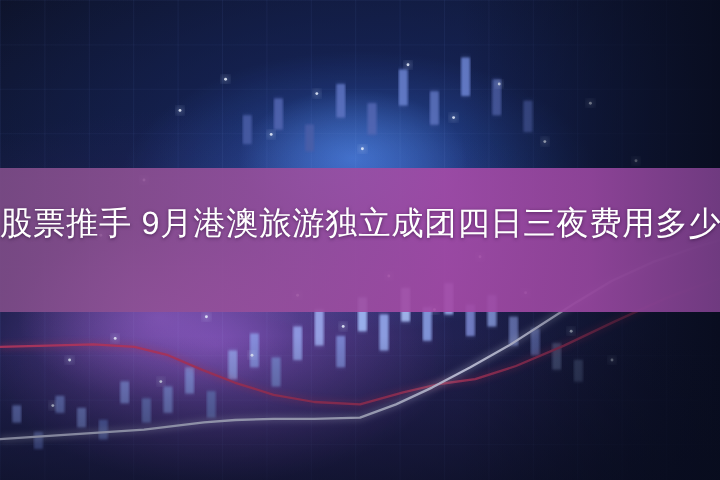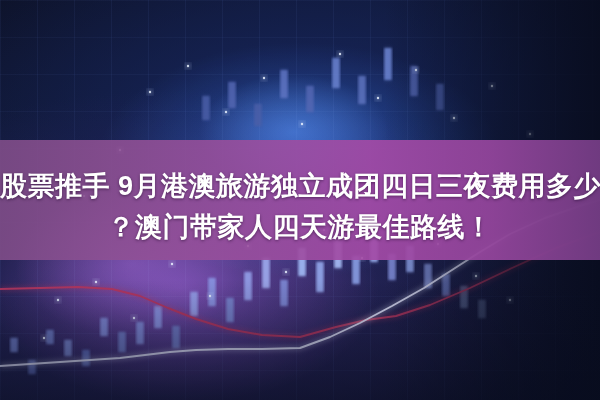--- a/index.html
+++ b/index.html
@@ -54,21 +54,21 @@
     background:linear-gradient(90deg,
       rgba(128,77,137,.90) 0%,
       rgba(141,80,147,.90) 18%,
       rgba(154,78,158,.90) 42%,
       rgba(163,74,166,.92) 62%,
       rgba(150,70,158,.92) 82%,
       rgba(120,62,136,.92) 100%);
   }
   .band-title{
     position:absolute;left:0;right:0;
-    text-align:center;color:#fff;font-weight:bold;
+    text-align:center;color:#fff;font-weight:normal;
     font-size:27px;line-height:41px;letter-spacing:.5px;
     text-shadow:0 1px 3px rgba(30,8,40,.55);
     white-space:nowrap;
   }
 </style>
 </head>
 <body>
 
 <div id="stage">
 
@@ -261,15 +261,14 @@
         <path d="M0 366 L60 362 L120 358 L170 352 L196 350 L228 349 L262 349 L300 348 L330 337 L360 323 L392 306 L424 288 L452 270 L480 252 L510 234 L545 218 L580 206 L600 200" fill="none" stroke="#d7d9f0" stroke-width="5" opacity="0.3" filter="url(#glow)"></path>
         <path d="M0 366 L60 362 L120 358 L170 352 L196 350 L228 349 L262 349 L300 348 L330 337 L360 323 L392 306 L424 288 L452 270 L480 252 L510 234 L545 218 L580 206 L600 200" fill="none" stroke="#d7d9f0" stroke-width="1.9" opacity="0.95" stroke-linecap="round" stroke-linejoin="round"></path>
       </g>
   </svg>
 
   <div class="layer bg-darkright"></div>
   <div class="layer bg-darkbottom"></div>
 
   <div class="band" style="top:140px;height:120px;"></div>
   <div class="band-title" style="top:166px;">股票推手 9月港澳旅游独立成团四日三夜费用多少</div>
-  <div class="band-title" style="top:207px;">？澳门带家人四天游最佳路线！</div>
 
 </div>
 
 </body></html>

